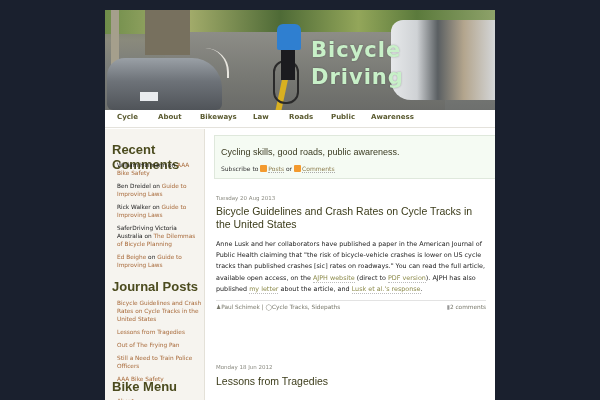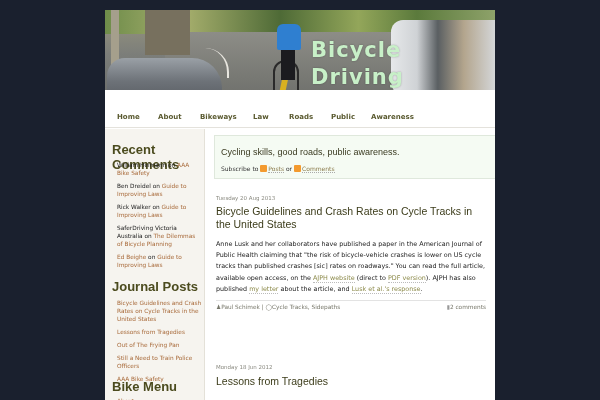--- a/index.html
+++ b/index.html
@@ -2,21 +2,21 @@
 <html><head>
 <meta charset="utf-8">
 <style>
   * { box-sizing: border-box; margin: 0; padding: 0; }
   html, body { width: 600px; height: 400px; overflow: hidden; }
   body { background: #1a202e; font-family: "DejaVu Sans", sans-serif; position: relative; }
 
   #page { position: absolute; left: 105px; top: 10px; width: 390px; height: 390px; background: #fff; overflow: hidden; }
 
   
-  #header { position: absolute; left: 0; top: 0; width: 390px; height: 80px; overflow: hidden;
+  #header { position: absolute; left: 0; top: 0; width: 390px; height: 100px; overflow: hidden;
     background: linear-gradient(180deg, #6f7d5e 0%, #8a8a7c 30%, #7c7e7a 55%, #6e706e 100%); }
   .hdr-sky { position:absolute; left:0; top:0; width:390px; height:24px;
     background: linear-gradient(90deg,#6e8c4a 0%,#a8b06e 20%,#4e6a36 45%,#93a65a 65%,#5b7a3c 80%,#8ea26a 100%); }
   .hdr-road { position:absolute; left:60px; top:22px; width:280px; height:78px;
     background: linear-gradient(180deg,#8d8d87 0%,#777873 60%,#6a6b68 100%); }
   .hdr-tree { position:absolute; left:40px; top:0; width:45px; height:45px; background:#77705e; }
   .hdr-pole { position:absolute; left:6px; top:0; width:8px; height:70px; background:#a59f8c; }
   .hdr-car-left { position:absolute; left:2px; top:48px; width:115px; height:52px; border-radius:18px 30px 6px 6px;
     background: linear-gradient(180deg,#9aa0a6 0%,#6d7278 45%,#505459 100%); }
   .hdr-car-left .plate { position:absolute; left:33px; top:34px; width:18px; height:9px; background:#e9ecef; }
@@ -75,21 +75,21 @@
     <div class="hdr-rider-legs"></div>
     <div class="hdr-rider"></div>
     <div class="hdr-cars-right"></div>
     <div class="hdr-title">
       <div>Bicycle</div>
       <div>Driving</div>
     </div>
   </div>
 
   <div id="nav">
-    <span class="nav-item" style="left:12px">Home</span>
+    <span class="nav-item" style="left:12px">Cycle</span>
     <span class="nav-item" style="left:53px">About</span>
     <span class="nav-item" style="left:95px">Bikeways</span>
     <span class="nav-item" style="left:148px">Law</span>
     <span class="nav-item" style="left:184px">Roads</span>
     <span class="nav-item" style="left:226px">Public</span>
     <span class="nav-item" style="left:266px">Awareness</span>
   </div>
 
   <div id="sidebar">
     <div class="widget-title" style="position:absolute;left:7px;top:13px">Recent Comments</div>

